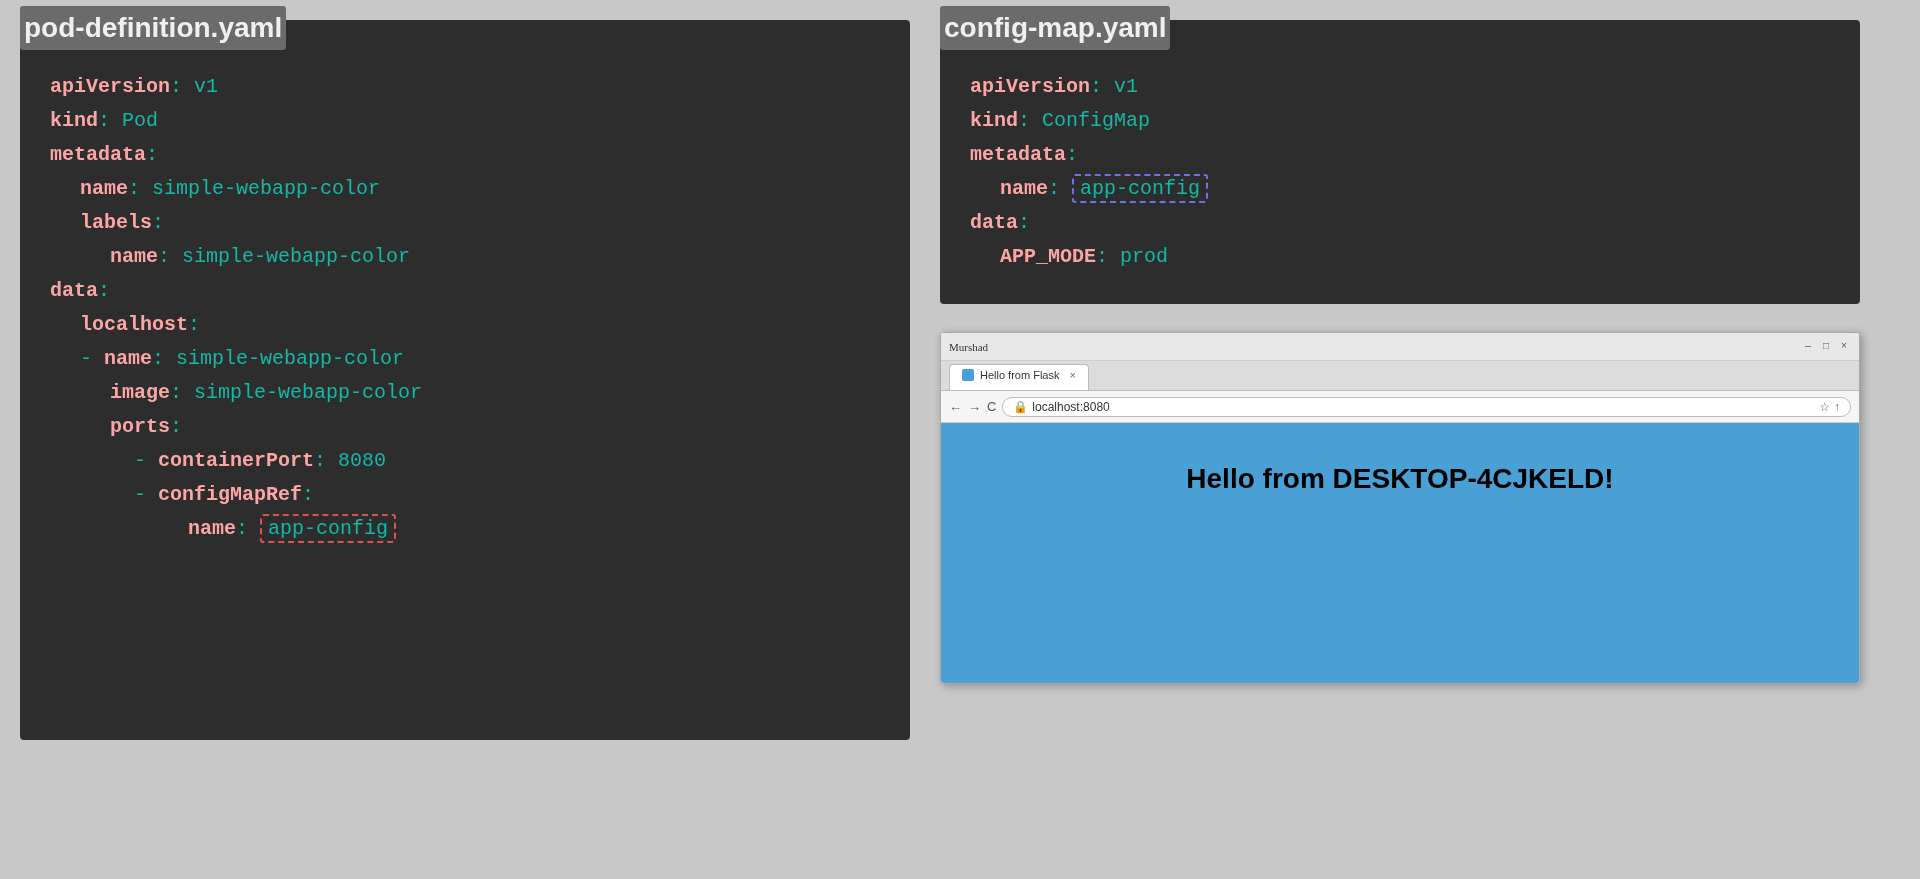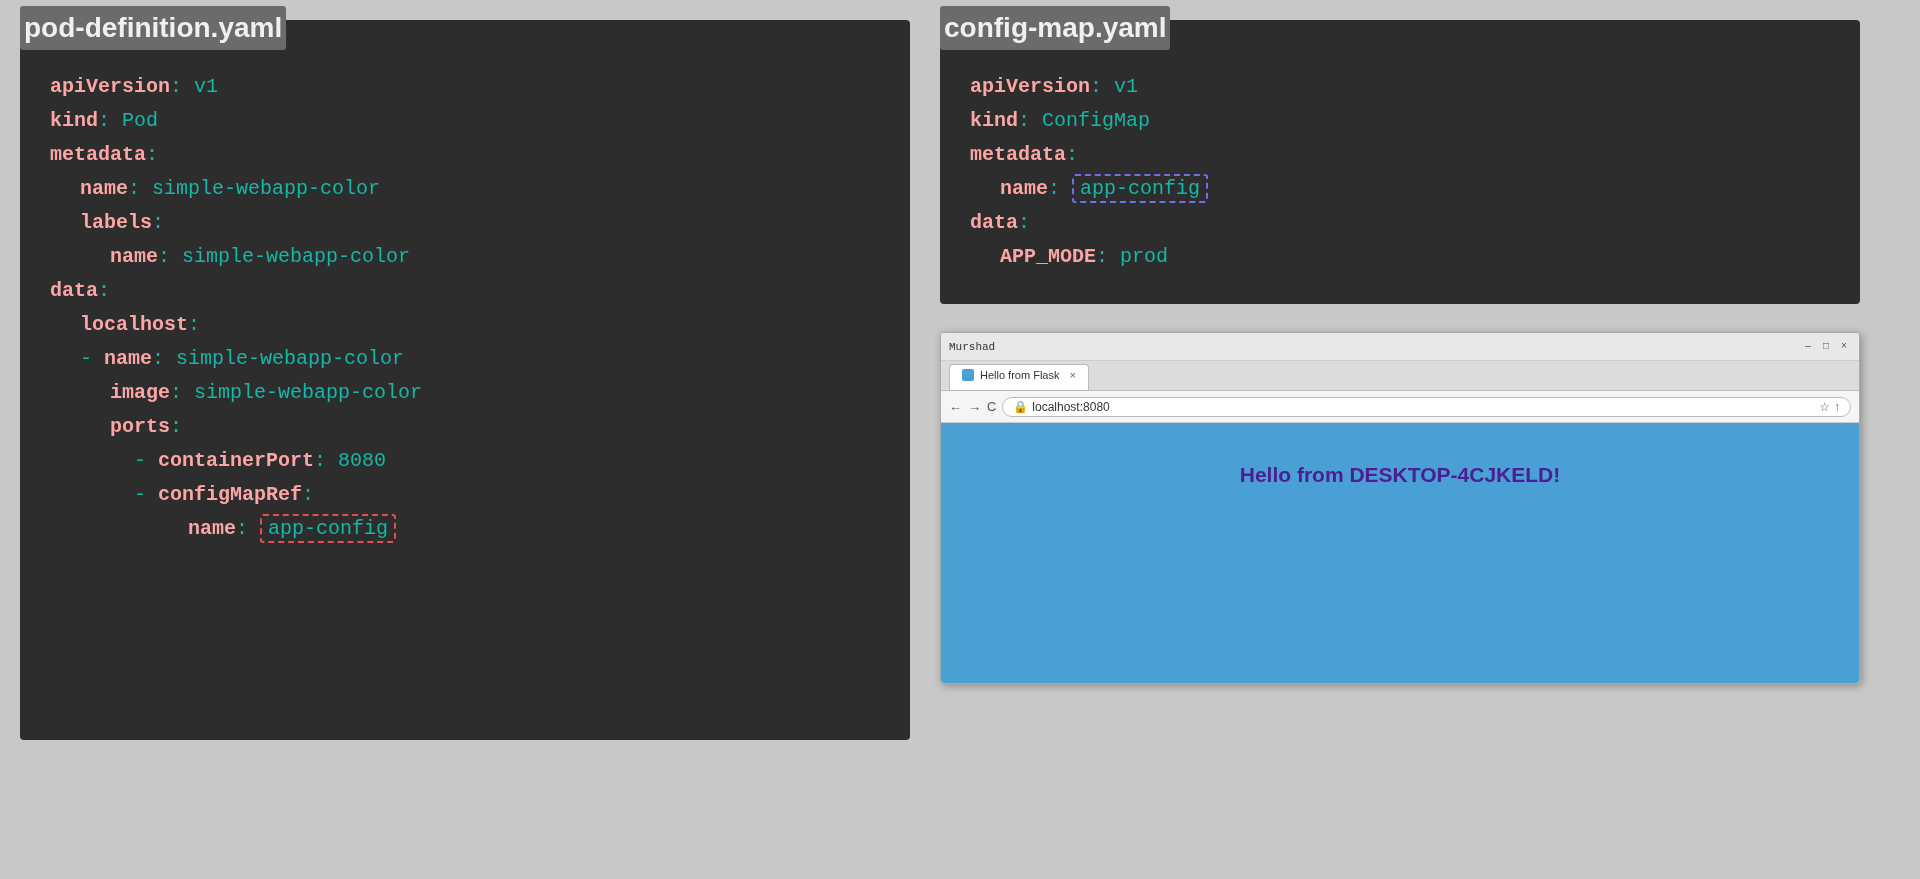--- a/index.html
+++ b/index.html
@@ -190,22 +190,22 @@
       height: 260px;
       display: flex;
       align-items: flex-start;
       justify-content: center;
       padding-top: 40px;
     }
 
     .browser-heading {
       font-family: Arial, sans-serif;
       font-weight: bold;
-      font-size: 21px;
-      color: #4c1d95;
+      font-size: 28px;
+      color: #000000;
     }
 
     
     .code-block {
       font-size: 20px;
       line-height: 1.7;
     }
 
     .key { color: #fca5a5; font-weight: bold; }
     .val { color: #14b8a6; }
@@ -225,21 +225,21 @@
       border-radius: 3px;
       padding: 1px 6px;
       display: inline;
     }
 
     .app-mode-label {
       color: #d0d0d0;
     }
 
     .browser-window-title {
-      font-family: Liberation Mono, monospace;
+      font-family: Liberation Serif, serif;
       font-size: 11px;
       color: #333;
     }
   </style>
 </head>
 <body>
 
 <div class="left-panel">
   <div class="panel-title">pod-definition.yaml</div>
   <div class="code-block">

